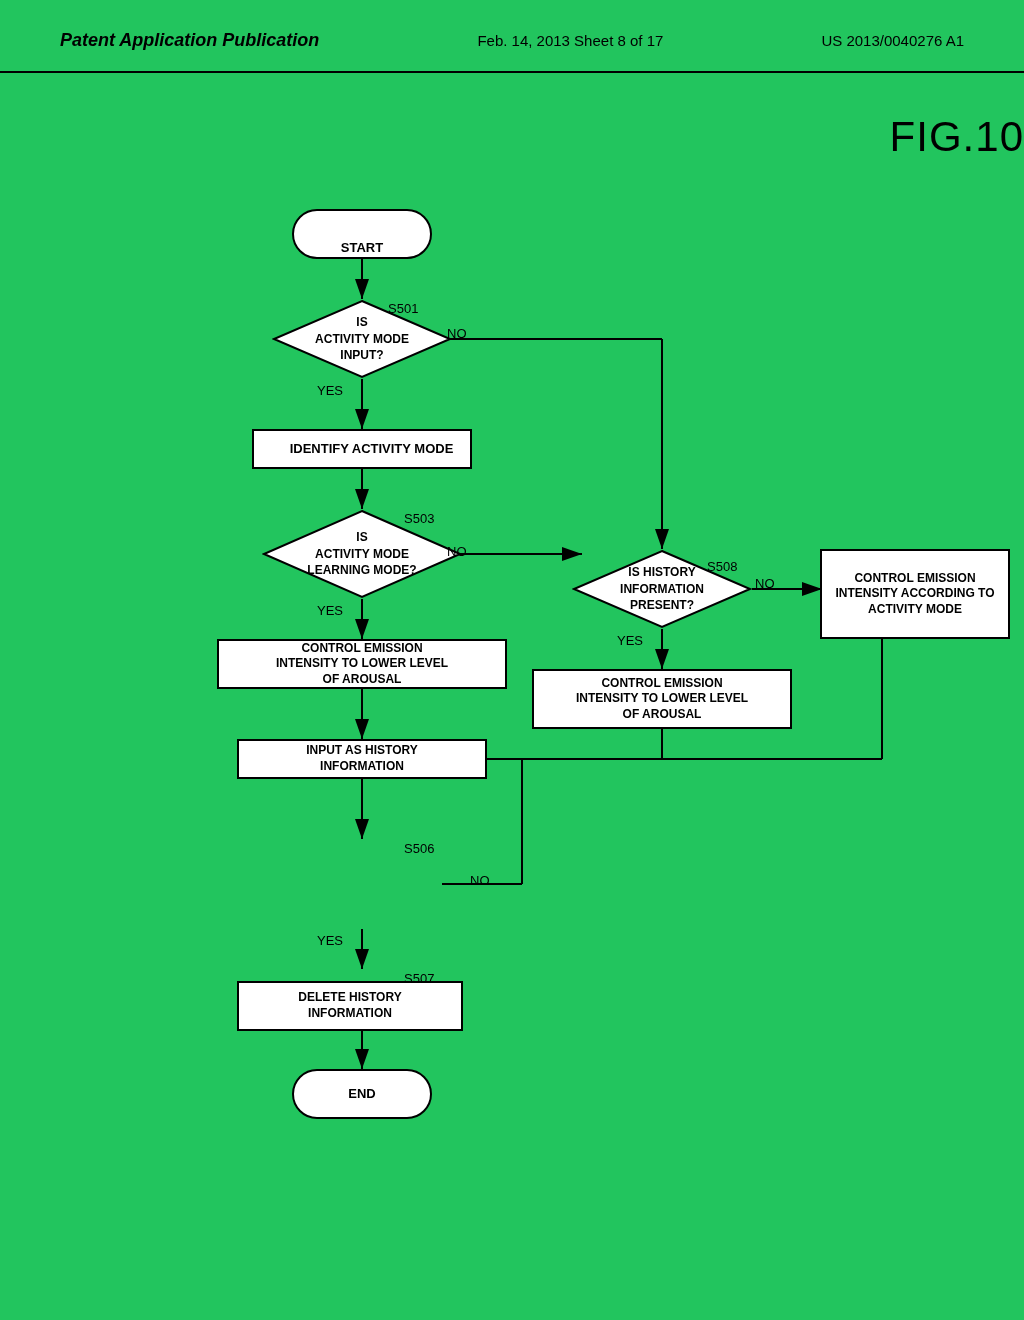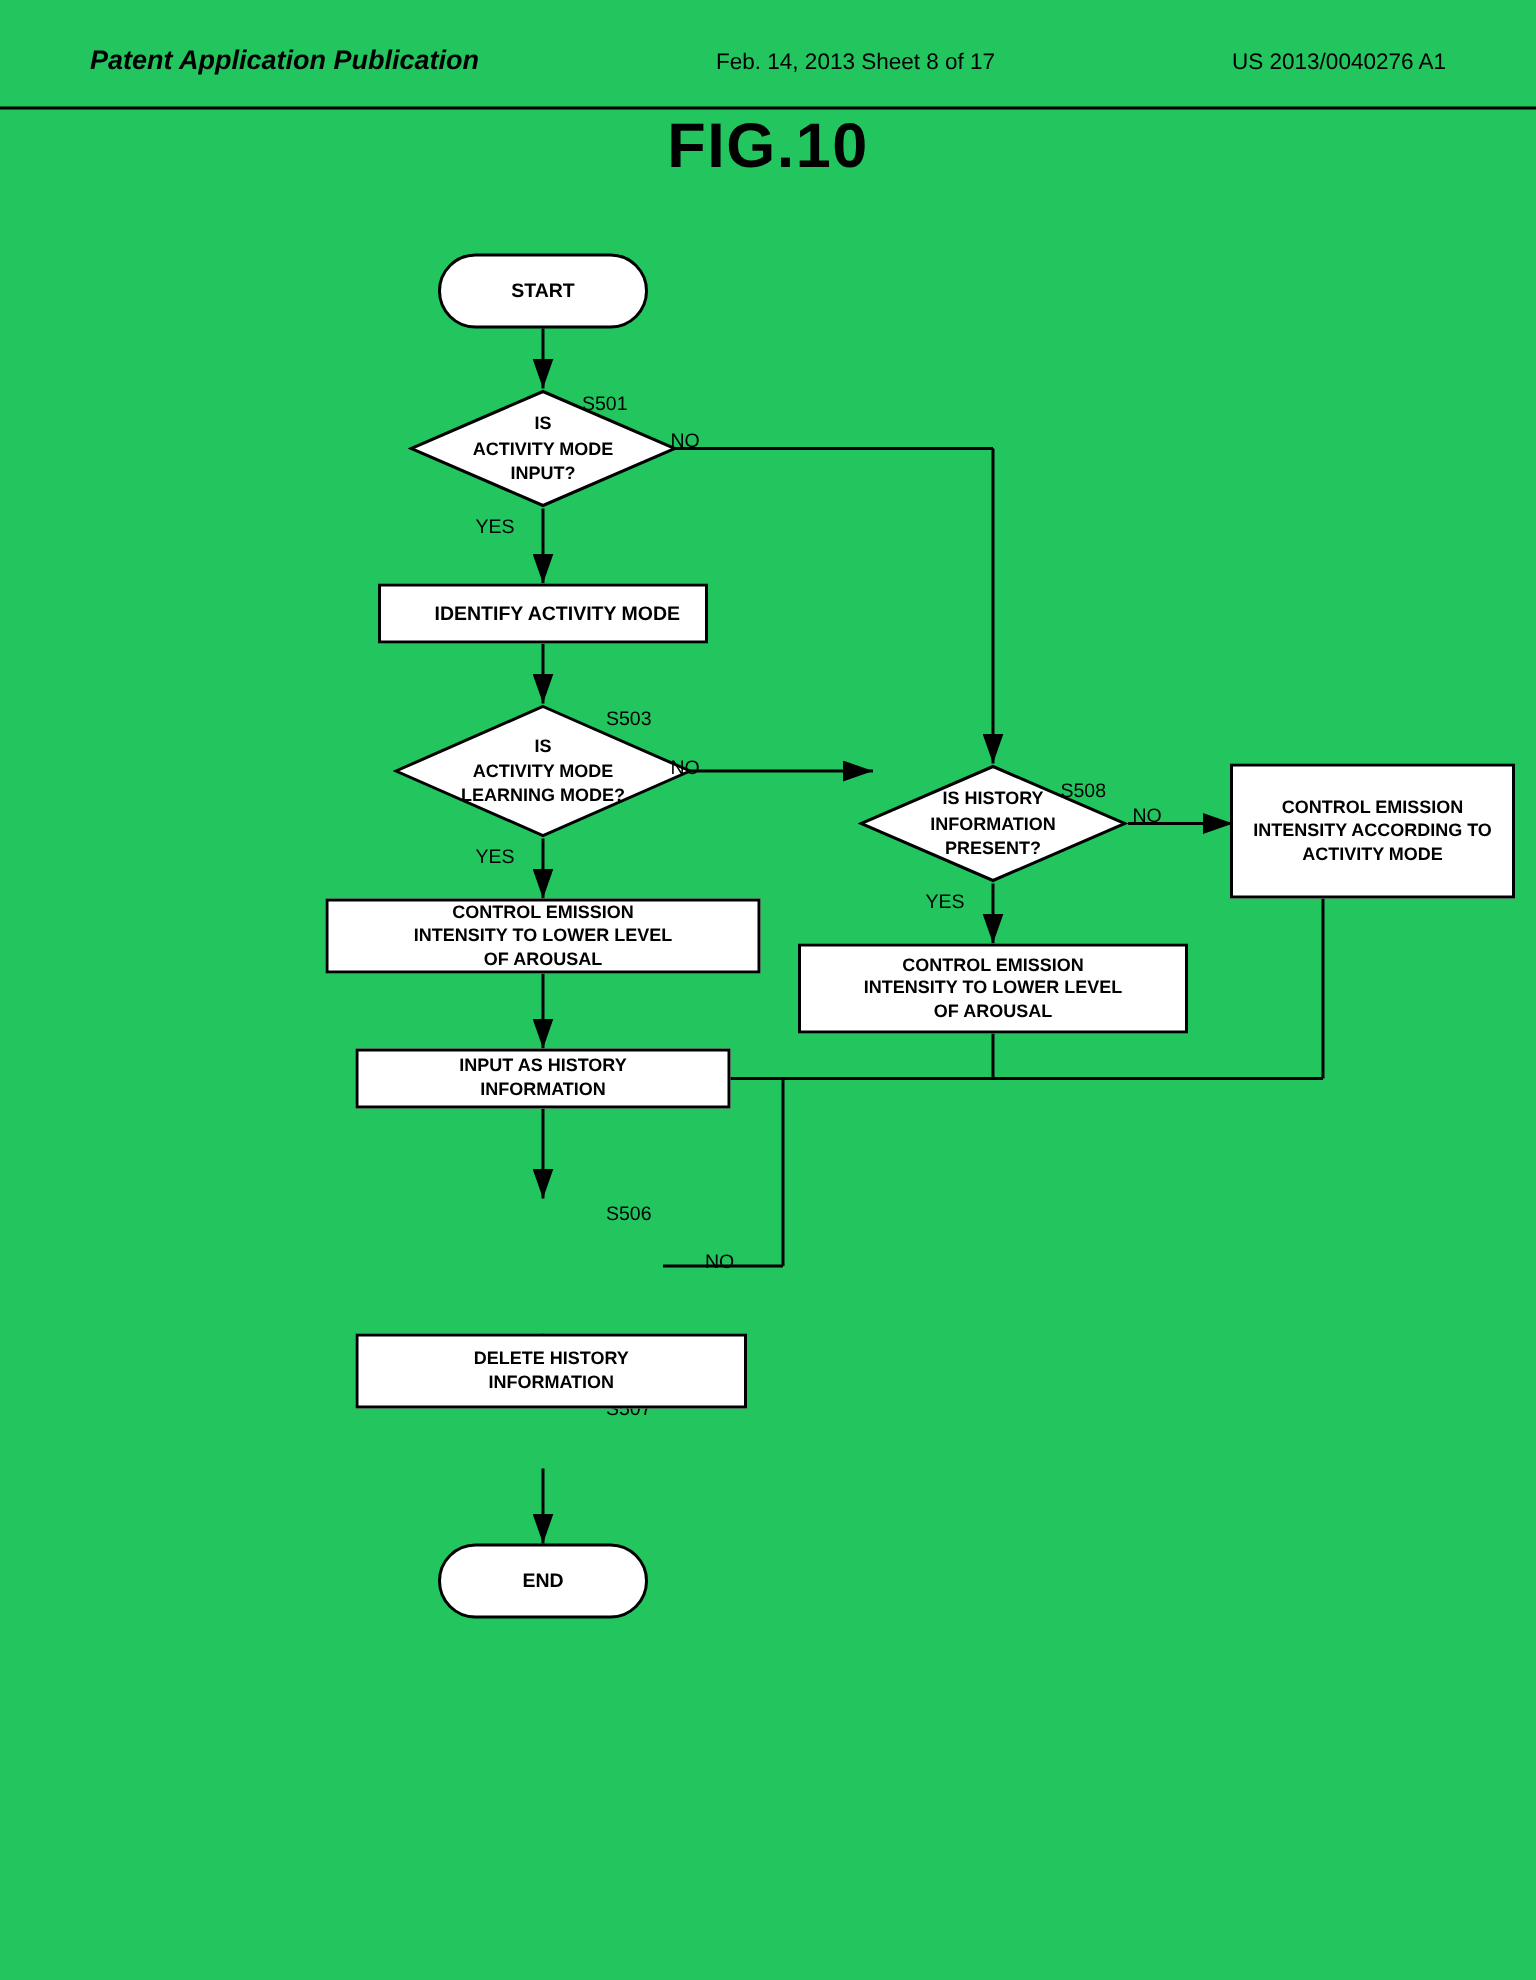--- a/index.html
+++ b/index.html
@@ -37,24 +37,25 @@
       font-size: 15px;
       color: #000;
     }
     .header-right {
       font-size: 15px;
       color: #000;
     }
 
     
     .fig-title {
-      text-align: center;
+      text-align: right;
       font-size: 42px;
-      font-weight: bold;
-      color: #000;
+      font-weight: normal;
+      color: #000;
+      margin-top: 40px;
       margin-bottom: 30px;
       letter-spacing: 1px;
     }
 
     
     .flowchart {
       position: relative;
       width: 900px;
       margin: 0 auto;
       height: 980px;
@@ -182,21 +183,21 @@
 
       <line x1="820" y1="448" x2="820" y2="568" stroke="#000" stroke-width="2"></line>
       <line x1="820" y1="568" x2="600" y2="568" stroke="#000" stroke-width="2"></line>
 
       <line x1="380" y1="693" x2="460" y2="693" stroke="#000" stroke-width="2"></line>
       <line x1="460" y1="693" x2="460" y2="568" stroke="#000" stroke-width="2"></line>
       <line x1="460" y1="568" x2="520" y2="568" stroke="#000" stroke-width="2"></line>
 
     </svg>
 
-    <div class="shape terminal" style="left:230px; top:18px; width:140px; height:50px;">
+    <div class="shape terminal" style="left:230px; top:18px; width:140px; height:50px;align-items:flex-end;">
       <span>START</span>
     </div>
 
     <div class="step-label" style="left:326px; top:110px;">
       <span>S501</span>
     </div>
 
     <div class="diamond-wrap" style="left:210px; top:108px; width:180px; height:80px;">
       <svg width="180" height="80" xmlns="http://www.w3.org/2000/svg">
         <polygon points="90,2 178,40 90,78 2,40" fill="#fff" stroke="#000" stroke-width="2"></polygon>
@@ -264,21 +265,21 @@
 
 
     <div class="connector-label" style="left:408px; top:682px;">NO</div>
 
     <div class="connector-label" style="left:255px; top:742px;">YES</div>
 
     <div class="step-label" style="left:342px; top:780px;">
       <span>S507</span>
     </div>
 
-    <div class="shape process" style="left:175px; top:738px; width:261px; height:50px;">
+    <div class="shape process" style="left:175px; top:790px; width:226px; height:50px;">
       <span style="white-space:pre-line; font-size:12px;">DELETE HISTORY
 INFORMATION</span>
     </div>
 
     <div class="shape terminal" style="left:230px; top:878px; width:140px; height:50px;">
       <span>END</span>
     </div>
 
     <div class="step-label" style="left:645px; top:368px;">
       <span>S508</span>

